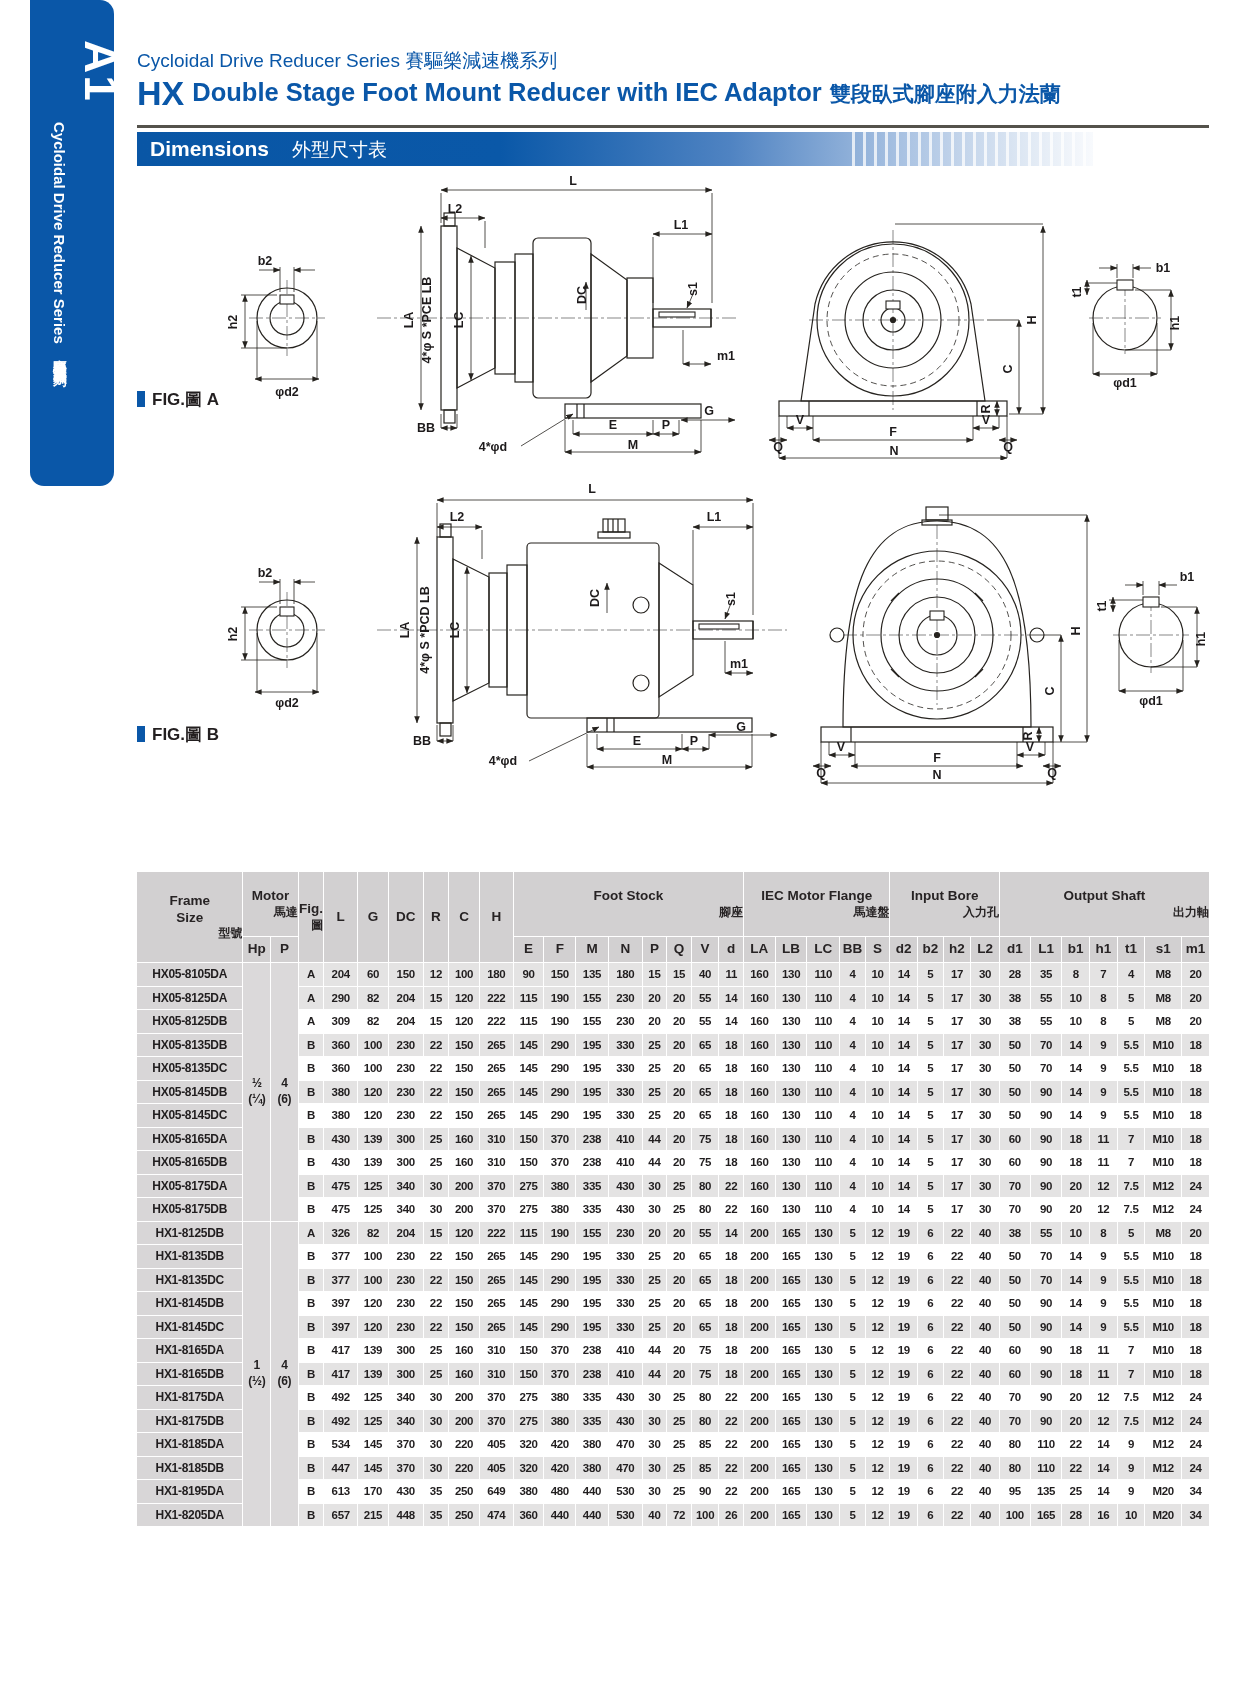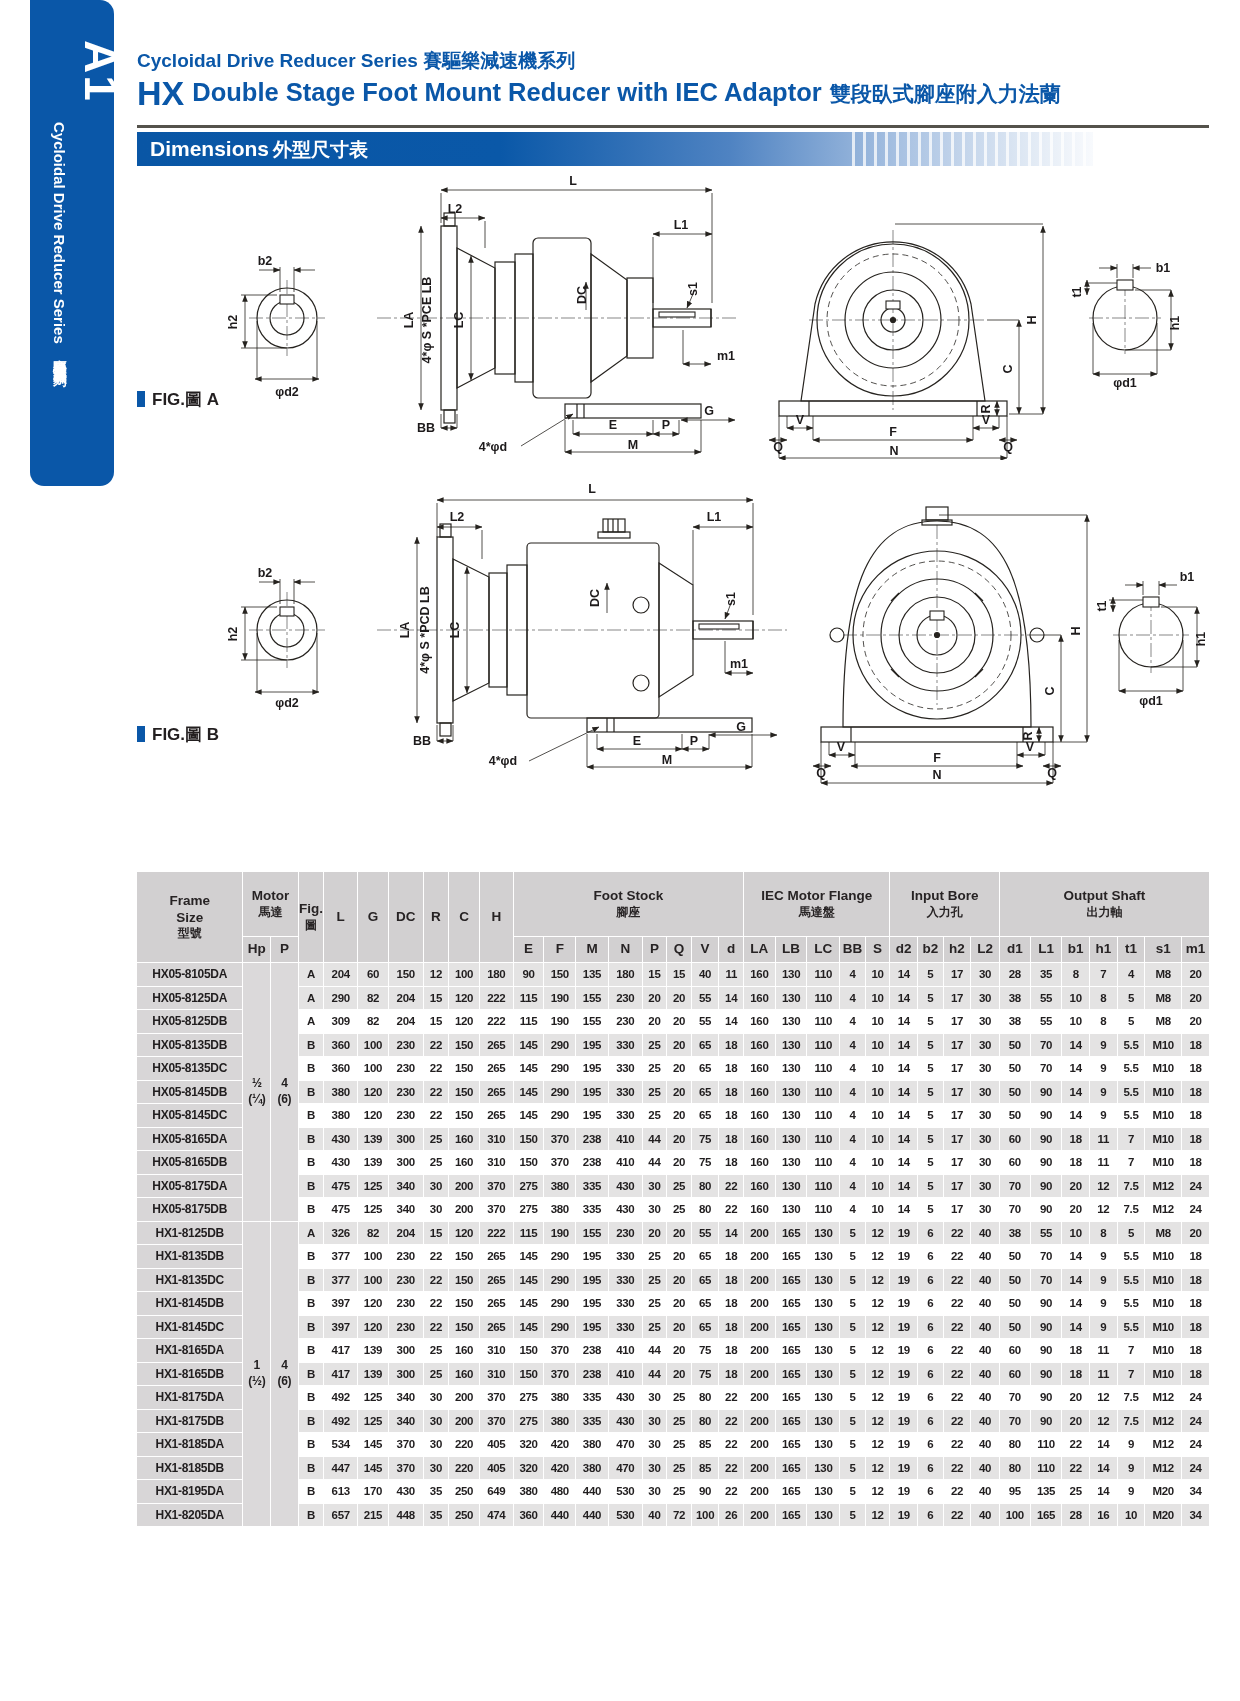--- a/index.html
+++ b/index.html
@@ -7,54 +7,54 @@
   .page{position:absolute;left:0;top:0;width:1240px;height:1701px;background:#fff;overflow:hidden;}
 
   
   .sidebar{position:absolute;left:30px;top:0;width:84px;height:486px;background:#0a57a8;border-radius:0 14px 14px 14px;color:#fff;}
   .sidebar-tab{position:absolute;top:40px;left:0;width:84px;text-align:center;writing-mode:vertical-rl;font-size:46px;font-weight:bold;letter-spacing:2px;left:14px;}
   .sidebar-series{position:absolute;top:122px;left:20px;writing-mode:vertical-rl;height:340px;line-height:1.15;}
   .sidebar-series .en{font-size:15px;font-weight:bold;}
   .sidebar-series .zh{font-size:13.5px;font-weight:bold;letter-spacing:2px;}
 
   
-  .series-line{position:absolute;left:137px;top:48px;font-size:19px;font-weight:bold;color:#0a57a8;}
+  .series-line{position:absolute;left:137px;top:48px;font-size:19px;font-weight:normal;color:#0a57a8;}
   .title-line{position:absolute;left:137px;top:74px;color:#0a57a8;white-space:nowrap;}
   .title-line .code{font-size:34px;font-weight:bold;vertical-align:-4px;}
   .title-line .en{font-size:25.5px;font-weight:bold;margin-left:8px;}
   .title-line .zh{font-size:21px;font-weight:bold;margin-left:8px;}
   .title-rule{position:absolute;left:137px;top:125px;width:1072px;height:2.5px;background:#54524b;}
   .banner{position:absolute;left:137px;top:132px;width:956px;height:34px;
     background:
       repeating-linear-gradient(90deg,rgba(255,255,255,0) 0 8px,rgba(255,255,255,.75) 8px 11px) right/26% 100% no-repeat,
       linear-gradient(90deg,#0956a5 0%,#0a58a8 38%,#4f83c2 62%,#a9c2e2 80%,#e3ebf5 94%,#f8fafd 100%);
     color:#fff;line-height:34px;white-space:nowrap;}
   .banner .en{font-size:21px;font-weight:bold;margin-left:13px;}
-  .banner .zh{font-size:19px;font-weight:bold;margin-left:4px;}
+  .banner .zh{font-size:19px;font-weight:normal;margin-left:23px;}
 
   
   .figlabel{position:absolute;left:137px;font-size:17px;font-weight:bold;color:#231f20;}
   .figlabel .bullet{display:inline-block;width:8px;height:16px;background:#0a57a8;margin-right:7px;vertical-align:-2px;}
 
   .figwrap{position:absolute;left:137px;}
   svg{display:block;}
   .ol{fill:none;stroke:#26231f;stroke-width:1.2;}
   .olw{fill:#fff;stroke:#26231f;stroke-width:1.1;}
   .dl{fill:none;stroke:#26231f;stroke-width:.8;}
   .cl{fill:none;stroke:#555;stroke-width:.7;stroke-dasharray:14 3 3 3;}
   .dsh{fill:none;stroke:#26231f;stroke-width:.8;stroke-dasharray:6 4;}
   .dimtext{font-family:"Liberation Sans",sans-serif;font-size:12.5px;font-weight:bold;fill:#1d1a1b;}
 
   
   .tblwrap{position:absolute;left:137px;top:872px;width:1073px;}
   table{border-collapse:separate;border-spacing:0;table-layout:fixed;width:1073px;}
   th,td{border-right:1.5px solid #fff;border-bottom:1.5px solid #fff;text-align:center;vertical-align:middle;padding:0;overflow:hidden;}
   thead th{background:#d2d0d1;color:#272324;}
   thead .l1{font-size:13.5px;font-weight:bold;line-height:1.25;}
-  thead .l2{font-size:12px;font-weight:bold;line-height:1.25;}
+  thead .l2{font-size:12px;font-weight:bold;line-height:1.25;text-align:right;}
   thead tr.r1 th{height:64px;}
   thead tr.r2 th{height:25px;font-size:12.5px;font-weight:bold;}
   tbody td{height:22.5px;font-size:11.5px;font-weight:bold;color:#211e1f;background:#fff;letter-spacing:-0.3px;}
   tbody tr.shade td{background:#e4e3e3;}
   tbody td.model{background:#d8d6d7 !important;font-size:12px;}
   tbody td.motor{background:#dbd9da !important;font-size:12px;line-height:1.3;}
 </style>
 </head>
 <body>
 

